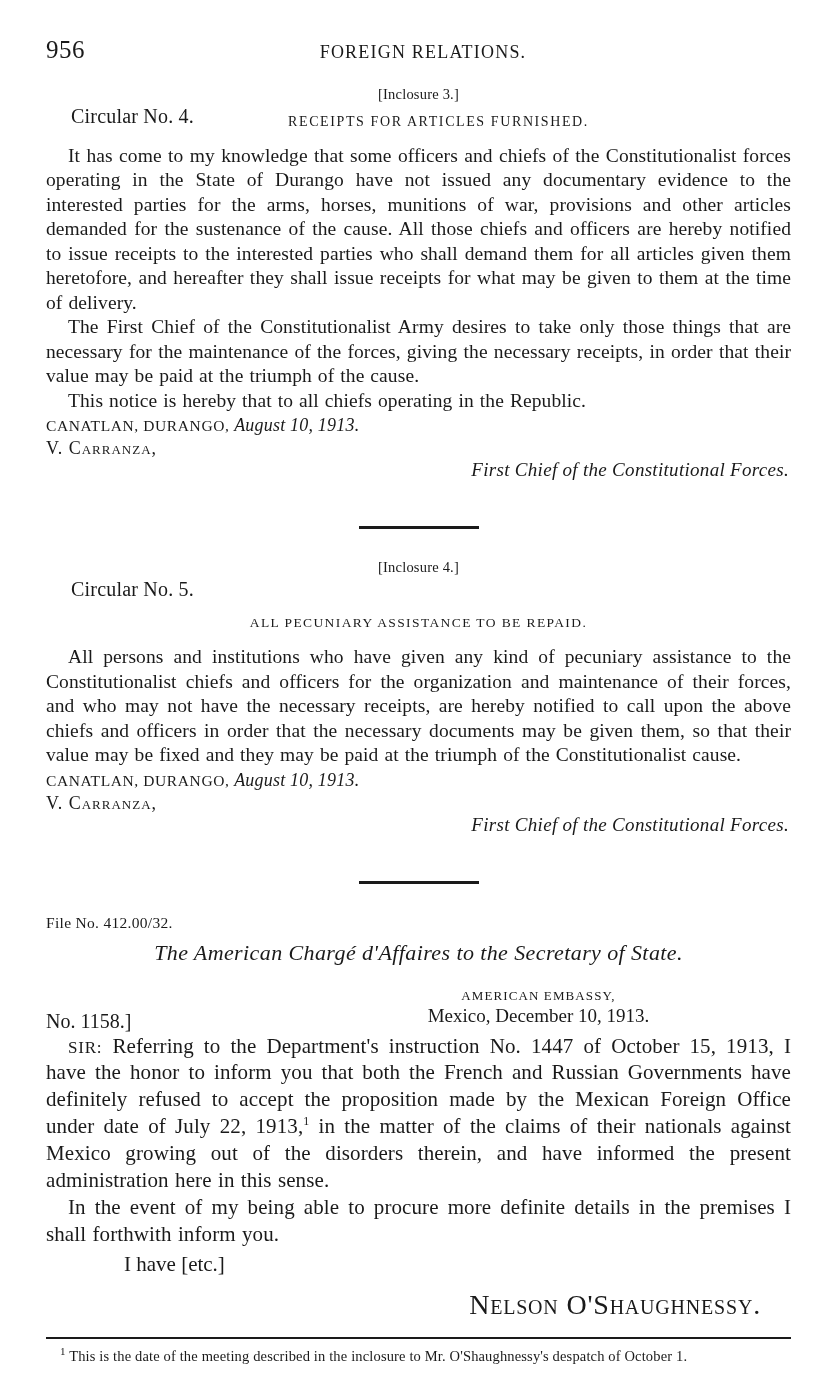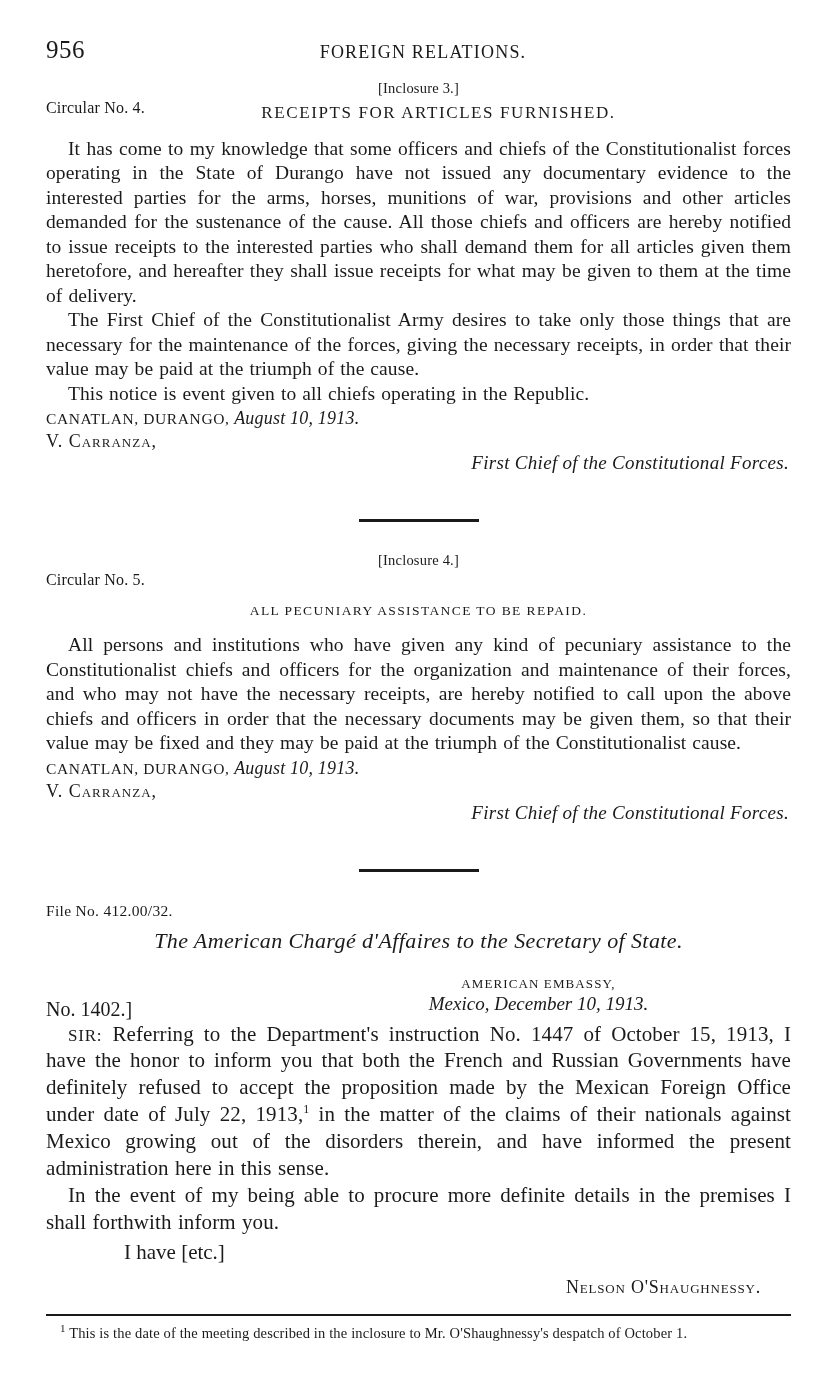--- a/index.html
+++ b/index.html
@@ -45,33 +45,34 @@
     font-size: 18px;
     letter-spacing: 1.2px;
     font-variant: small-caps;
     text-transform: uppercase;
     margin-left: -30px;
   }
 
   .inclosure-line {
     text-align: center;
     font-size: 14.5px;
-    margin-top: 10px;
+    margin-top: 16px;
     letter-spacing: 0.2px;
   }
 
   .circular-line {
-    font-size: 16px;
+    font-size: 20px;
     margin-top: 2px;
     letter-spacing: 0.2px;
+    margin-left: 25px;
   }
 
   .doc-subtitle {
     text-align: center;
-    font-size: 17px;
+    font-size: 14px;
     letter-spacing: 1.6px;
     text-transform: uppercase;
     margin-top: -14px;
     margin-left: 40px;
   }
   .doc-subtitle.small {
     font-size: 13.5px;
     letter-spacing: 1.4px;
     margin-top: 14px;
     margin-left: 0;
@@ -162,21 +163,20 @@
     flex: 1;
     text-align: center;
   }
   .desp-origin .emb {
     font-size: 13px;
     font-variant: small-caps;
     text-transform: uppercase;
     letter-spacing: 1.1px;
   }
   .desp-origin .place {
-    font-style: italic;
     font-size: 19px;
     margin-top: 1px;
   }
 
   p.body.desp {
     font-size: 21px;
     line-height: 1.28;
     margin-top: 0;
     font-family: Liberation Serif, serif;
   }
@@ -192,21 +192,21 @@
   }
 
   .ihave {
     font-size: 21px;
     text-indent: 78px;
     margin: 4px 0 0 0;
   }
 
   .signer {
     text-align: right;
-    font-size: 18px;
+    font-size: 28px;
     font-variant: small-caps;
     letter-spacing: 0.8px;
     margin-top: 12px;
     padding-right: 30px;
   }
 
   .footnote-rule {
     border: 0;
     border-top: 2px solid #1a1a1a;
     margin: 16px 0 6px 0;
@@ -233,21 +233,21 @@
       <div class="folio">956</div>
       <div class="runhead-title">FOREIGN RELATIONS.</div>
     </div>
 
     <div class="inclosure-line">[Inclosure 3.]</div>
     <div class="circular-line">Circular No. 4.</div>
     <div class="doc-subtitle">RECEIPTS FOR ARTICLES FURNISHED.</div>
 
     <p class="body first">It has come to my knowledge that some officers and chiefs of the Constitutionalist forces operating in the State of Durango have not issued any documentary evidence to the interested parties for the arms, horses, munitions of war, provisions and other articles demanded for the sustenance of the cause. All those chiefs and officers are hereby notified to issue receipts to the interested parties who shall demand them for all articles given them heretofore, and hereafter they shall issue receipts for what may be given to them at the time of delivery.</p>
     <p class="body tight">The First Chief of the Constitutionalist Army desires to take only those things that are necessary for the maintenance of the forces, giving the necessary receipts, in order that their value may be paid at the triumph of the cause.</p>
-    <p class="body tight">This notice is event given to all chiefs operating in the Republic.</p>
+    <p class="body tight">This notice is hereby that to all chiefs operating in the Republic.</p>
 
     <div class="dateline">
       <span class="sc">Canatlan, Durango,</span>
       <span class="ital">August 10, 1913.</span>
     </div>
     <div class="signature">V. Carranza,</div>
     <div class="sig-title">First Chief of the Constitutional Forces.</div>
 
     <div class="rule-wrap">
       <span class="rule"></span>
@@ -267,21 +267,21 @@
     <div class="sig-title">First Chief of the Constitutional Forces.</div>
 
     <div class="rule-wrap">
       <span class="rule"></span>
     </div>
 
     <div class="fileno">File No. 412.00/32.</div>
     <div class="doc-head-title">The American Chargé d'Affaires to the Secretary of State.</div>
 
     <div class="desp-head">
-      <div class="desp-no">No. 1402.]</div>
+      <div class="desp-no">No. 1158.]</div>
       <div class="desp-origin">
         <div class="emb">American Embassy,</div>
         <div class="place">Mexico, December 10, 1913.</div>
       </div>
     </div>
 
     <p class="body desp">
       <span class="sir">Sir:</span><span> Referring to the Department's instruction No. 1447 of October 15, 1913, I have the honor to inform you that both the French and Russian Governments have definitely refused to accept the proposition made by the Mexican Foreign Office under date of July 22, 1913,</span><sup class="fn">1</sup><span> in the matter of the claims of their nationals against Mexico growing out of the disorders therein, and have informed the present administration here in this sense.</span>
     </p>
     <p class="body desp tight">In the event of my being able to procure more definite details in the premises I shall forthwith inform you.</p>

